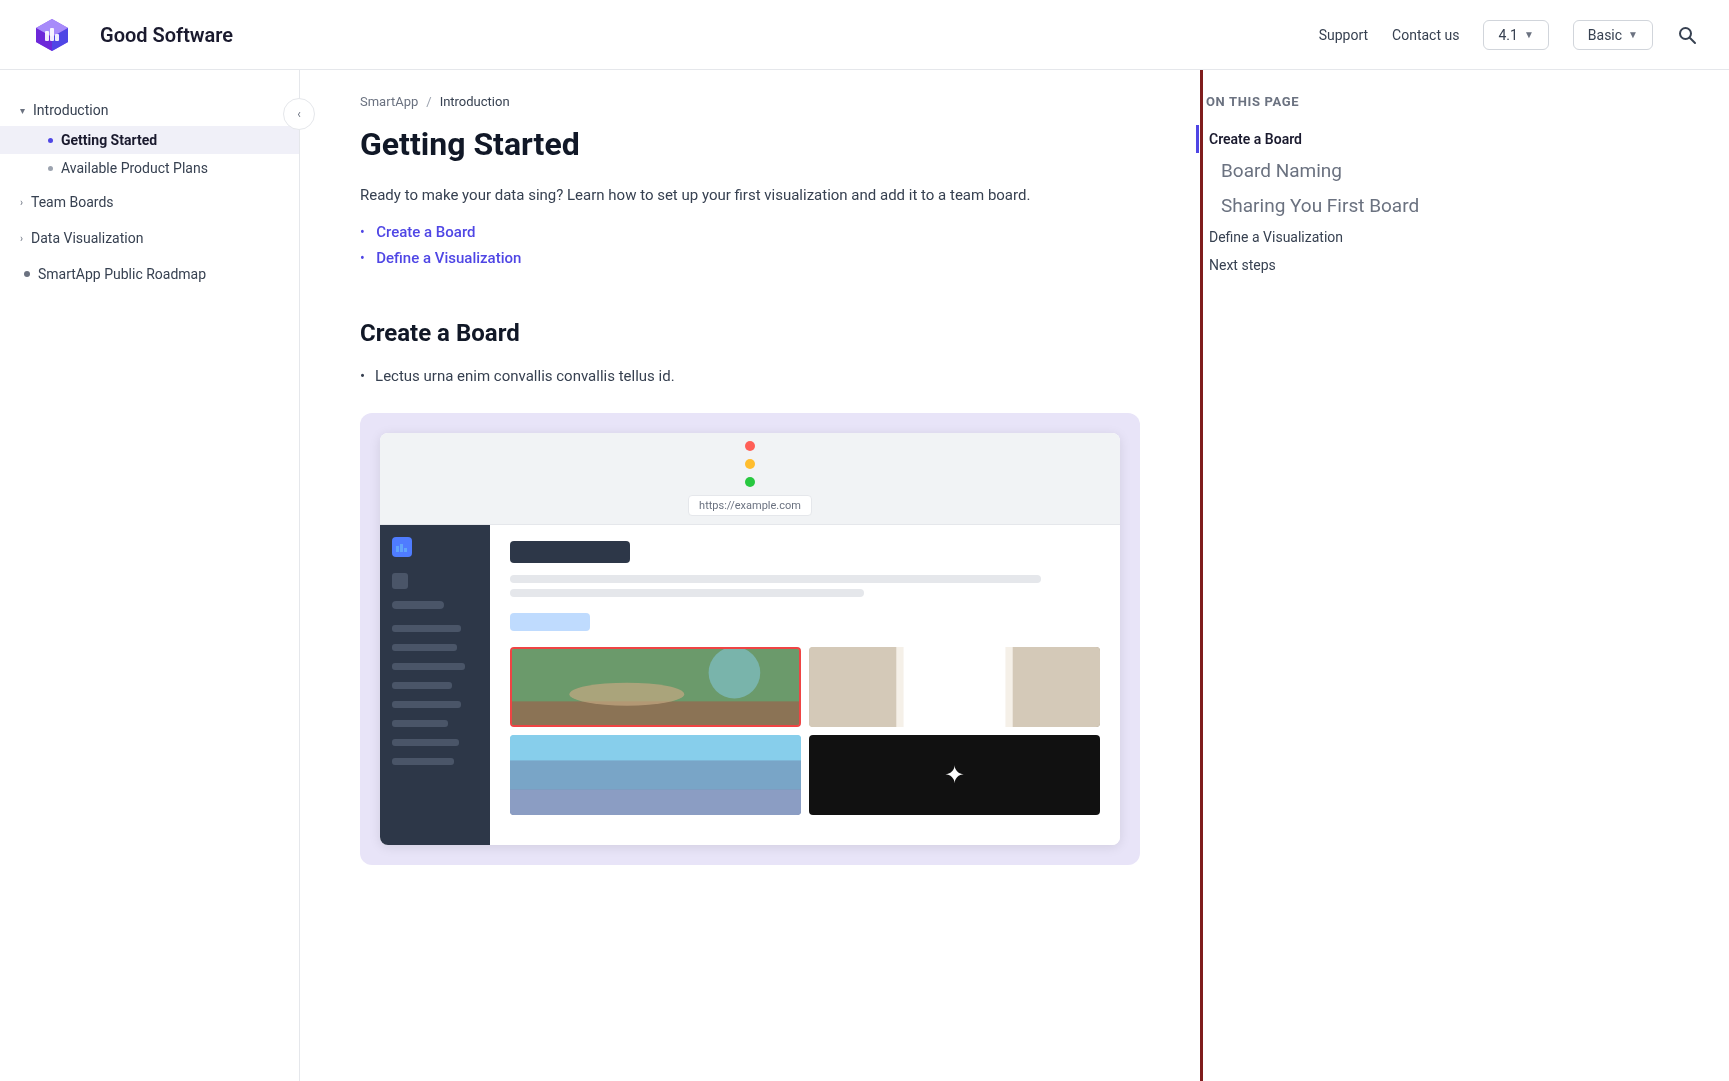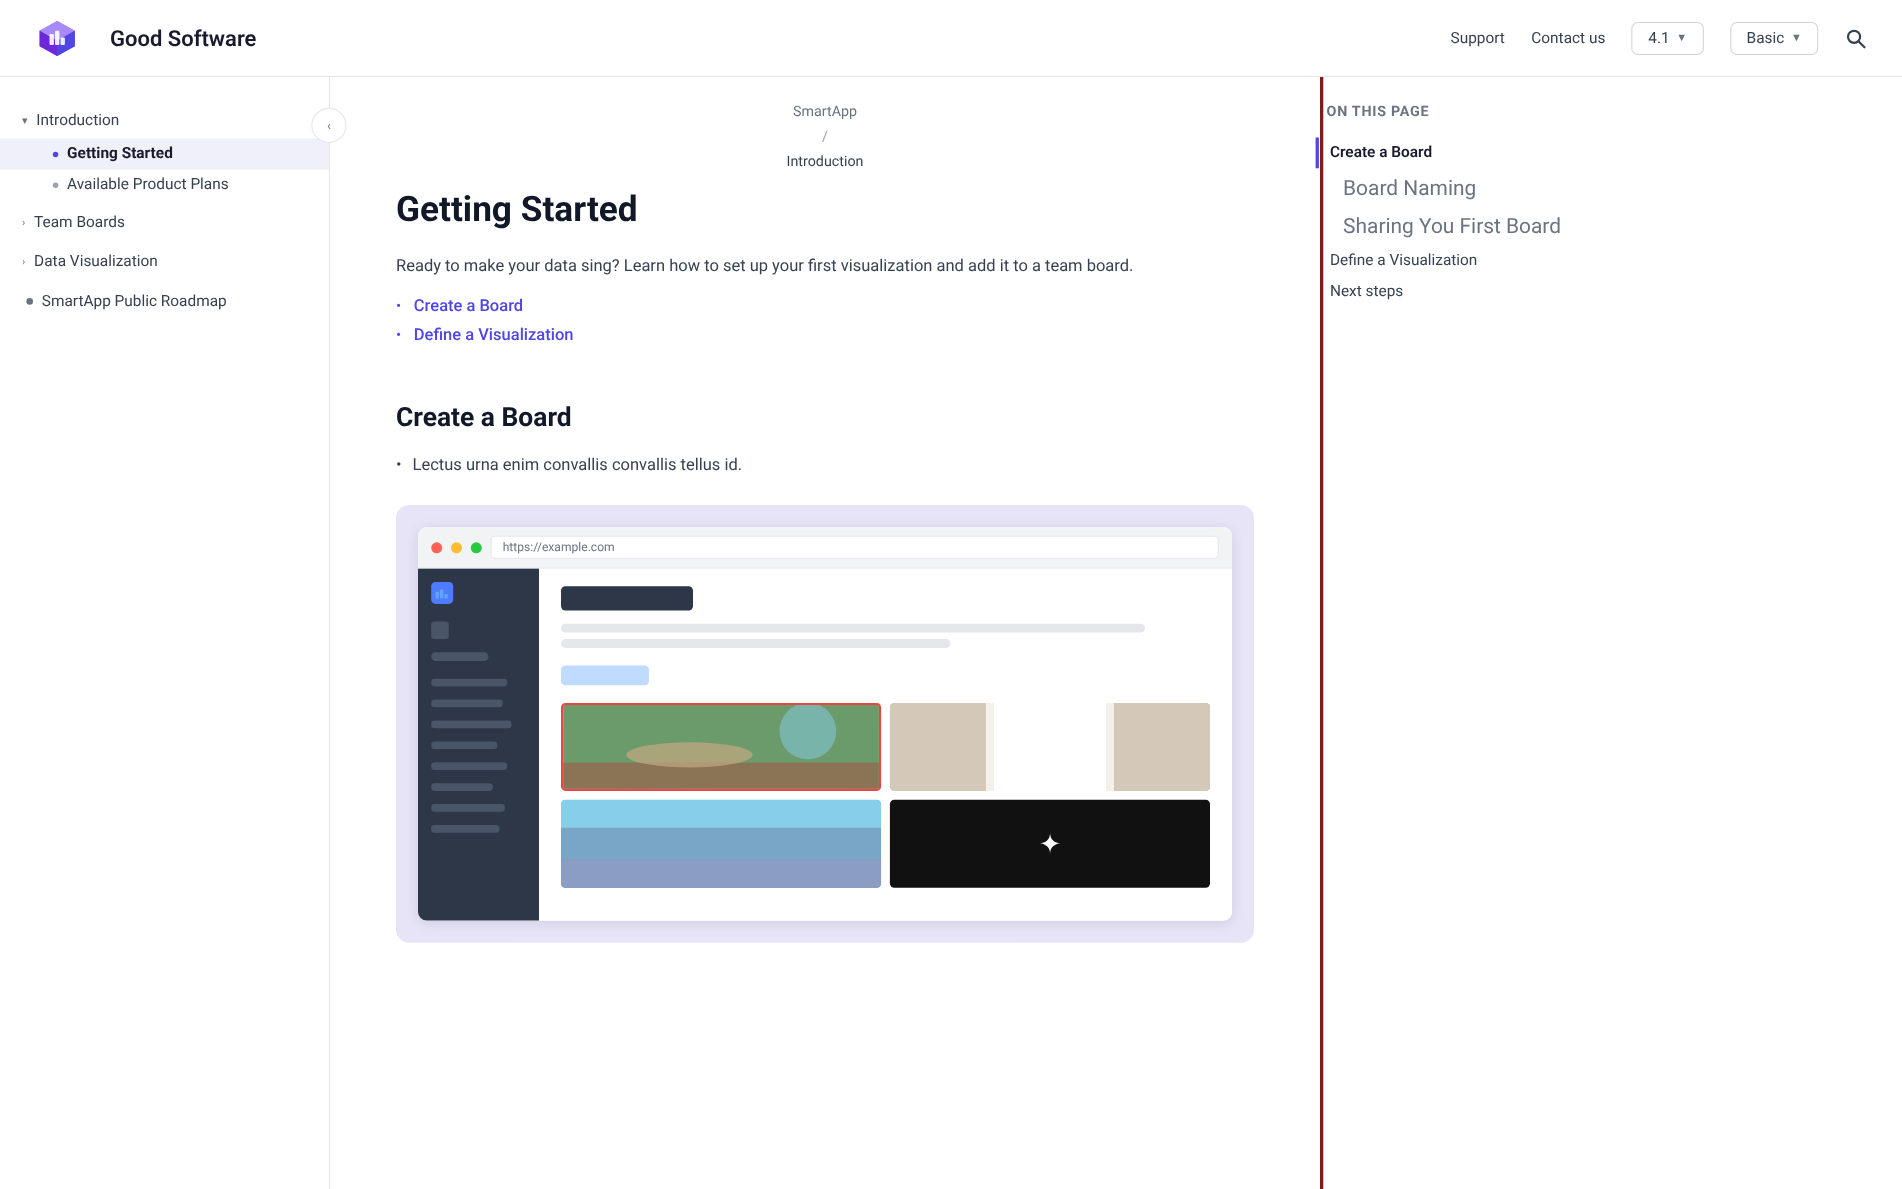--- a/index.html
+++ b/index.html
@@ -129,21 +129,20 @@
       max-width: 900px;
       overflow-y: auto;
     }
     .breadcrumb {
       display: flex;
       align-items: center;
       gap: 8px;
       padding: 24px 0 16px;
       font-size: 13px;
       color: #6b7280;
-      flex-direction: column;
     }
     .breadcrumb-sep { color: #9ca3af; }
     .breadcrumb-link { color: #6b7280; cursor: pointer; }
     .breadcrumb-current { color: #374151; }
 
     .page-title {
       font-size: 32px;
       font-weight: 700;
       color: #111827;
       margin-bottom: 20px;
@@ -217,20 +216,21 @@
       overflow: hidden;
       box-shadow: 0 2px 12px rgba(0,0,0,0.1);
     }
     .browser-bar {
       background: #f1f3f5;
       padding: 8px 12px;
       display: flex;
       align-items: center;
       gap: 8px;
       border-bottom: 1px solid #e5e7eb;
+      flex-direction: column;
     }
     .browser-dot { width: 10px; height: 10px; border-radius: 50%; }
     .browser-dot.red { background: #ff5f57; }
     .browser-dot.yellow { background: #ffbd2e; }
     .browser-dot.green { background: #28c840; }
     .browser-url {
       flex: 1;
       background: #fff;
       border: 1px solid #e5e7eb;
       border-radius: 4px;

